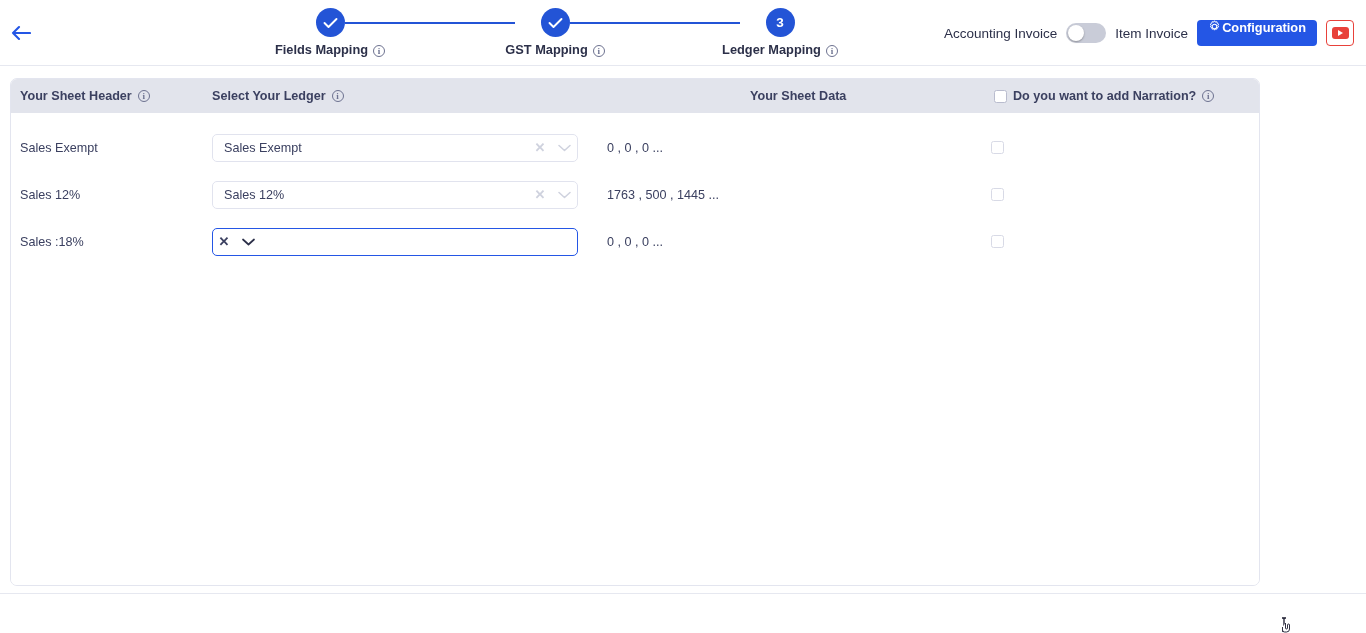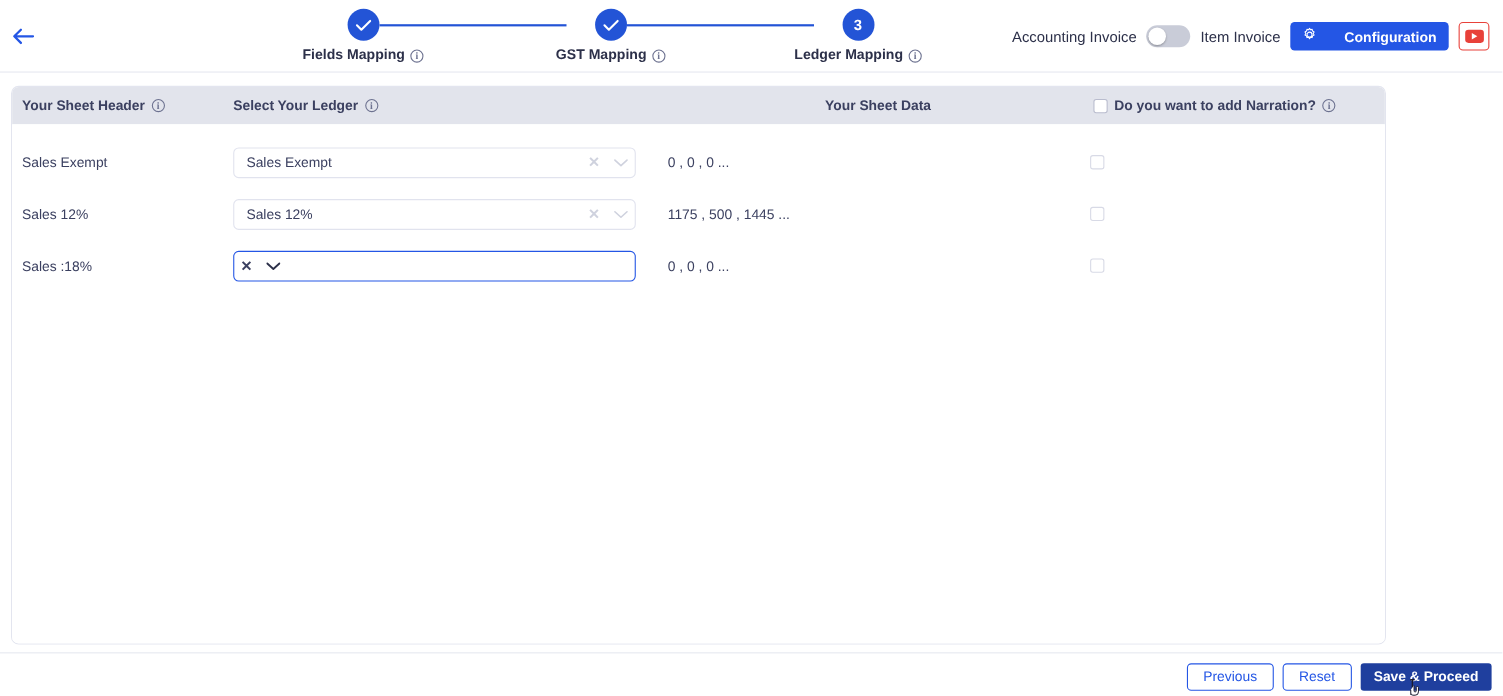--- a/index.html
+++ b/index.html
@@ -68,21 +68,21 @@
   .inv-label { font-size: 13.5px; color: #2c3049; white-space: nowrap; }
   .toggle {
     width: 40px; height: 20px; border-radius: 11px; background: #c9ccd8;
     position: relative; cursor: pointer; flex: 0 0 auto;
   }
   .toggle .knob {
     position: absolute; left: 2px; top: 2px; width: 16px; height: 16px;
     border-radius: 50%; background: #ffffff; box-shadow: 0 1px 2px rgba(0,0,0,.3);
   }
   .config-btn {
-    display: flex; align-items: center; gap: 25px;
+    display: flex; gap: 1px;
     background: #2456e5; color: #ffffff; border: none; border-radius: 4px;
     height: 26px; padding: 0 11px; font-size: 12.8px; font-weight: bold;
     font-family: "Liberation Sans", sans-serif; cursor: pointer; white-space: nowrap;
   }
   .yt-box {
     width: 28px; height: 26px; border: 1.6px solid #e8413a; border-radius: 4px;
     display: flex; align-items: center; justify-content: center;
     background: #ffffff; cursor: pointer; flex: 0 0 auto;
   }
   .yt-icon {
@@ -285,21 +285,21 @@
         <span class="row-sheet-header">Sales 12%</span>
         <div class="select-wrap">
           <span class="select-value">Sales 12%</span>
           <span class="clear-x">✕</span>
           <span class="chev">
             <svg width="13" height="8" viewBox="0 0 13 8">
               <path d="M1 1.5 L6.5 6.5 L12 1.5" fill="none" stroke="#cfd2de" stroke-width="1.5" stroke-linecap="round" stroke-linejoin="round"></path>
             </svg>
           </span>
         </div>
-        <span class="sheet-data">1175 , 500 , 1445 ...</span>
+        <span class="sheet-data">1763 , 500 , 1445 ...</span>
         <span class="row-check"></span>
       </div>
 
       <div class="row" style="top:105px;">
         <span class="row-sheet-header">Sales :18%</span>
         <div class="select-wrap focused">
           <span class="clear-x">✕</span>
           <span class="chev">
             <svg width="13" height="8" viewBox="0 0 13 8">
               <path d="M1 1.5 L6.5 6.5 L12 1.5" fill="none" stroke="#2c3049" stroke-width="1.7" stroke-linecap="round" stroke-linejoin="round"></path>
@@ -307,25 +307,20 @@
           </span>
         </div>
         <span class="sheet-data">0 , 0 , 0 ...</span>
         <span class="row-check"></span>
       </div>
 
     </div>
   </div>
 
   <div class="footer-sep"></div>
-  <div class="footer">
-    <button class="btn-outline">Previous</button>
-    <button class="btn-outline">Reset</button>
-    <button class="btn-primary">Save &amp; Proceed</button>
-  </div>
 
   <div class="cursor-ibeam">
     <svg width="14" height="17" viewBox="0 0 14 17">
       <path d="M3 1 h4 M5 1 v13 M3 14 h4" stroke="#1a1a2e" stroke-width="1.3" fill="none"></path>
       <path d="M6.5 6 v5 a1 1 0 002 0 v-3 a1 1 0 012 0 v4 a3 3 0 01-3 3 h-2 a2 2 0 01-2-2 v-3" fill="#ffffff" stroke="#1a1a2e" stroke-width=".9"></path>
     </svg>
   </div>
 
 </div>
 

